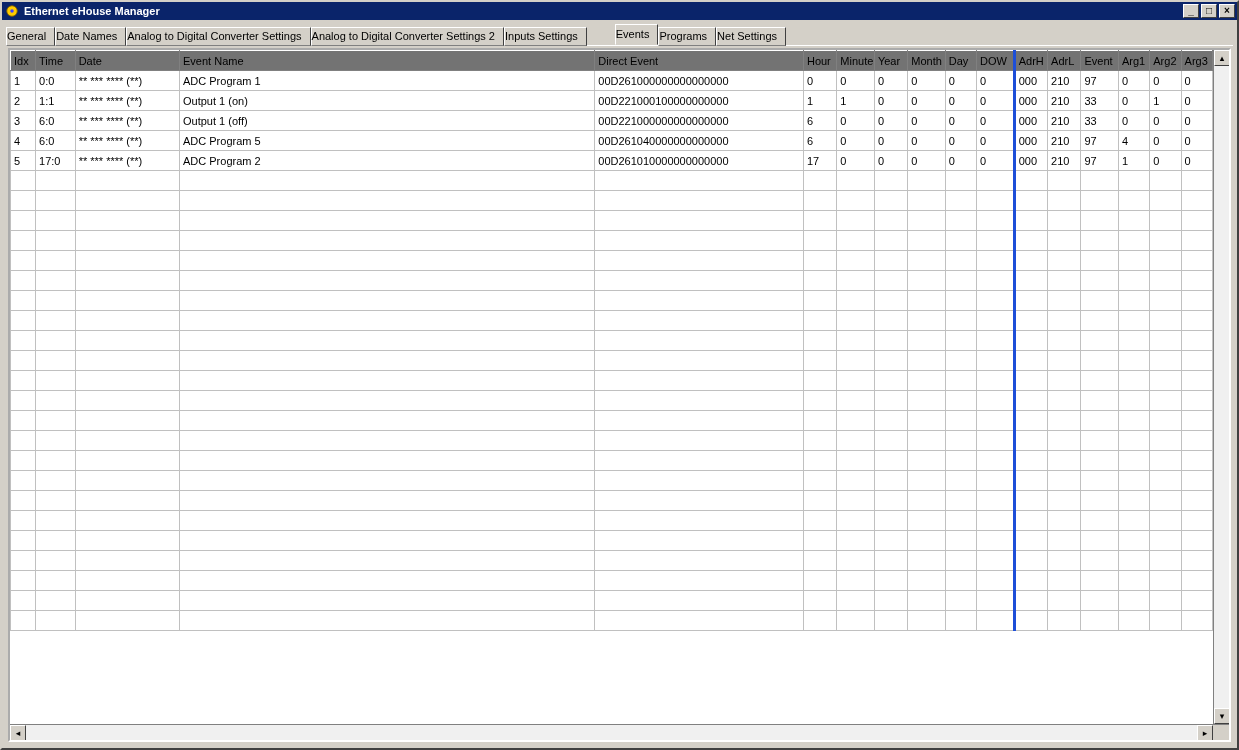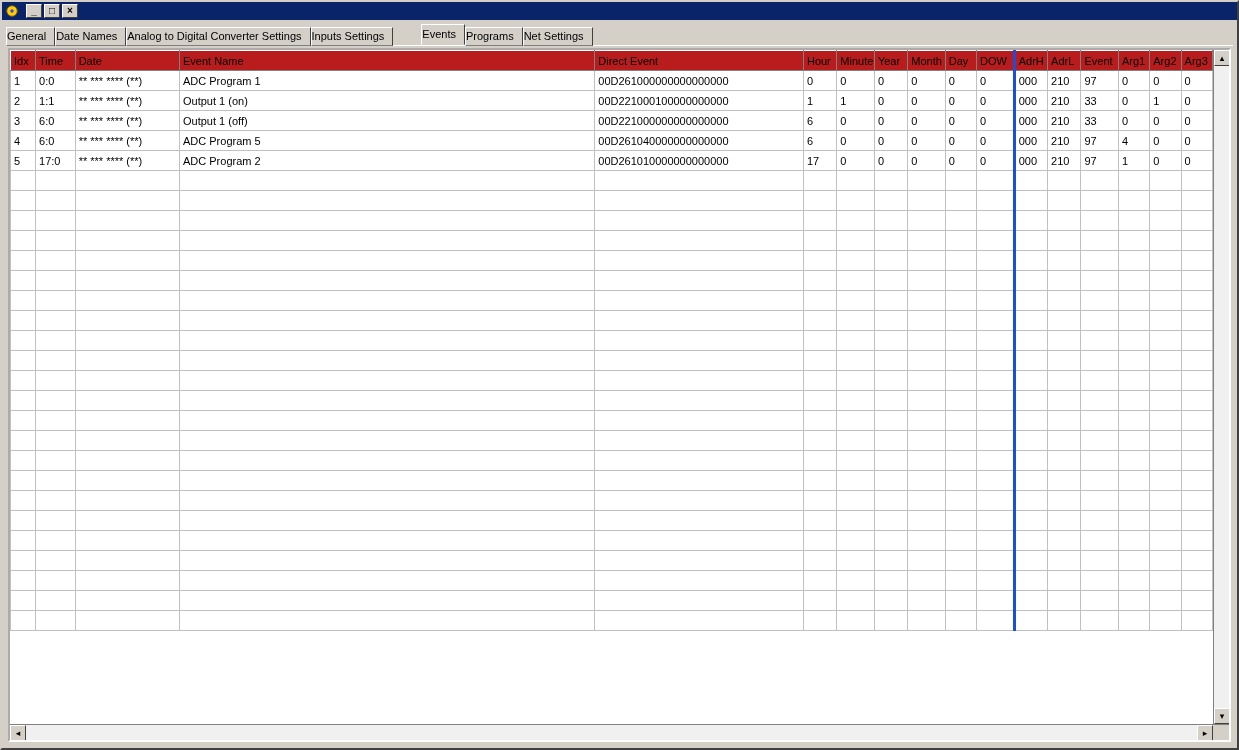--- a/index.html
+++ b/index.html
@@ -114,21 +114,21 @@
   th, td {
     border: 1px solid #c0c0c0;
     padding: 2px 3px;
     text-align: left;
     font-size: 11px;
     height: 20px;
     overflow:hidden;
     white-space:nowrap;
   }
   thead th {
-    background: #b91c1c;
+    background: #737373;
     border: 1px solid #808080;
     border-top-color:#fff;
     border-left-color:#fff;
     font-weight: normal;
     position: sticky;
     top:0;
   }
   tbody tr { background:#fff; }
   .col-idx   { width: 24px; }
   .col-time  { width: 38px; margin-left: 23px; }
@@ -180,37 +180,39 @@
 <body>
 
 <div class="window">
   <div class="titlebar">
     <span class="titlebar-icon">
       <svg viewBox="0 0 16 16">
           <circle cx="8" cy="8" r="6" fill="#ffcc00" stroke="#806000"></circle>
           <circle cx="8" cy="8" r="2" fill="#4040ff"></circle>
         </svg>
     </span>
+    <span class="titlebar-text">Ethernet eHouse Manager</span>
     <div class="titlebar-btns">
       <div class="titlebar-btn">
           <span>_</span>
         </div>
       <div class="titlebar-btn">
           <span>□</span>
         </div>
       <div class="titlebar-btn">
           <span>×</span>
         </div>
     </div>
   </div>
 
   <div class="tabs" id="tabs">
       <div class="tab"><span>General</span></div>
       <div class="tab"><span>Date Names</span></div>
       <div class="tab"><span>Analog to Digital Converter Settings</span></div>
+      <div class="tab"><span>Analog to Digital Converter Settings 2</span></div>
       <div class="tab"><span>Inputs Settings</span></div>
       <div class="tab active"><span>Events</span></div>
       <div class="tab"><span>Programs</span></div>
       <div class="tab"><span>Net Settings</span></div>
     </div>
 
   <div class="tab-panel">
     <div class="grid-wrap">
       <div class="grid-scroll-area">
         <div class="grid">

